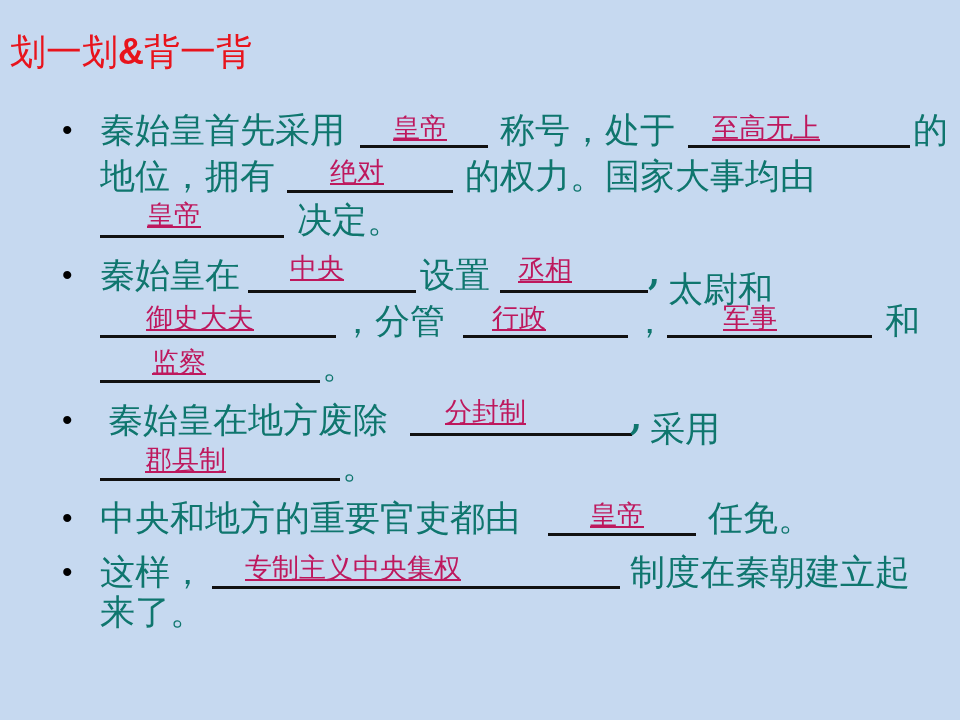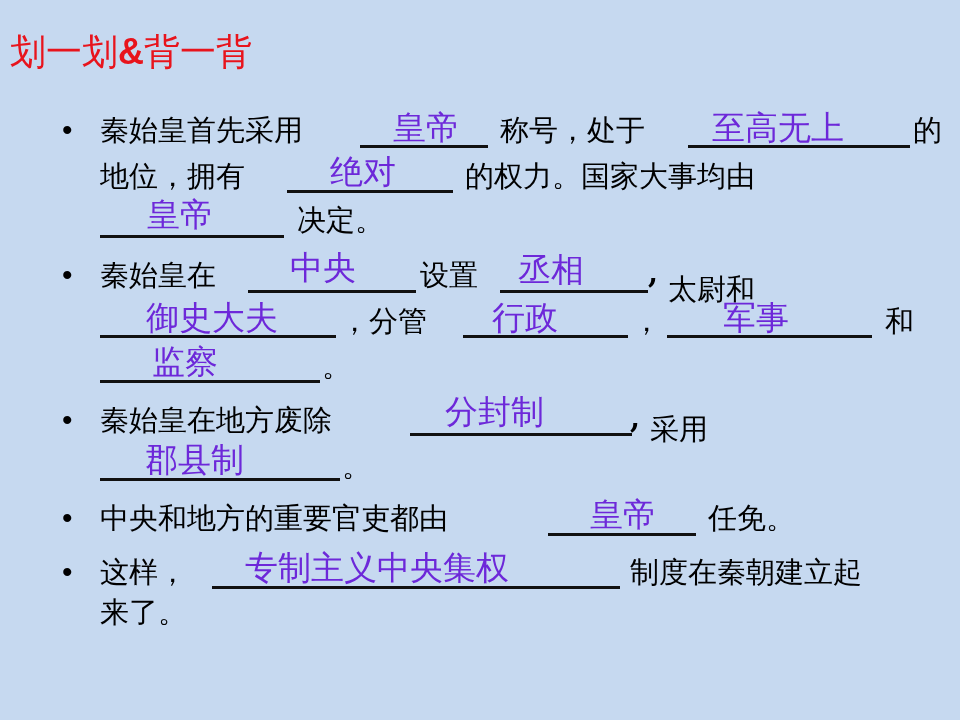--- a/index.html
+++ b/index.html
@@ -12,27 +12,27 @@
   .title {
     position:absolute; left:10px; top:28px;
     font-size:36px; color:#E8141C; line-height:48px; white-space:nowrap;
   }
   .title .amp { font-family:"Liberation Sans", sans-serif; font-weight:bold; }
   .bullet {
     position:absolute; left:62px; font-size:30px; line-height:48px; color:#000;
     font-family:"Liberation Sans", sans-serif;
   }
   .line {
-    position:absolute; font-size:29px; line-height:48px; color:#000000; white-space:nowrap;
+    position:absolute; font-size:35px; line-height:48px; color:#0f766e; white-space:nowrap;
   }
   .blank {
     position:absolute; border-bottom:3px solid #111; height:0;
   }
   .ans {
-    position:absolute; color:#6d28d9; font-size:33px; line-height:40px; white-space:nowrap;
+    position:absolute; color:#be185d; font-size:27px; line-height:40px; white-space:nowrap;text-decoration:underline;
   }
 </style>
 </head>
 <body>
 
 <div class="title">
   <span>划一划</span><span class="amp">&amp;</span><span>背一背</span>
 </div>
 
 <div>
@@ -77,21 +77,21 @@
   <span class="ans" style="left:723px;top:298px">军事</span>
   <span class="line" style="left:885px;top:297px">和</span>
 
   <div class="blank" style="left:100px;top:380px;width:220px"></div>
   <span class="ans" style="left:152px;top:342px">监察</span>
   <span class="line" style="left:322px;top:342px">。</span>
 </div>
 
 <div>
   <span class="bullet" style="top:396px">•</span>
-  <span class="line" style="left:100px;top:396px">秦始皇在地方废除</span>
+  <span class="line" style="left:108px;top:396px">秦始皇在地方废除</span>
   <div class="blank" style="left:410px;top:433px;width:222px"></div>
   <span class="ans" style="left:445px;top:392px">分封制</span>
   <span class="line" style="left:630px;top:394px;font-weight:bold">,</span>
   <span class="line" style="left:650px;top:405px">采用</span>
 
   <div class="blank" style="left:100px;top:478px;width:240px"></div>
   <span class="ans" style="left:145px;top:440px">郡县制</span>
   <span class="line" style="left:342px;top:442px">。</span>
 </div>
 

